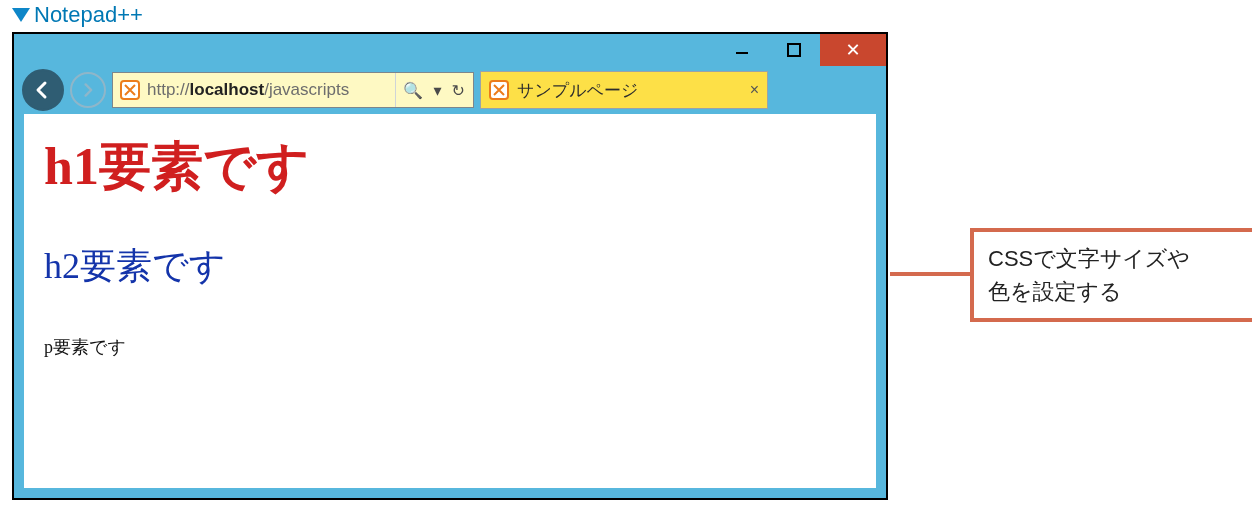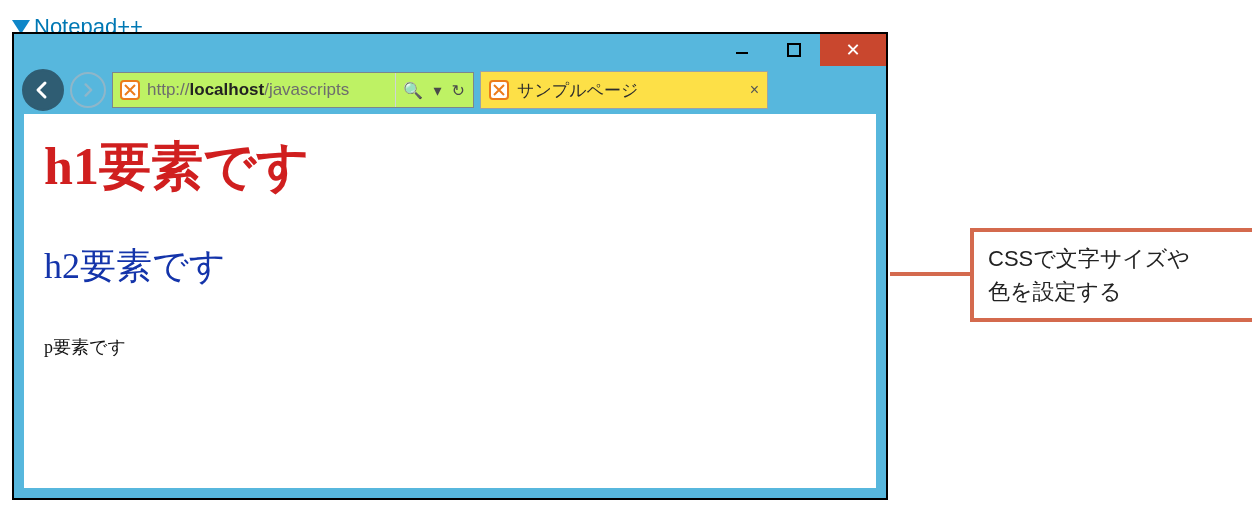--- a/index.html
+++ b/index.html
@@ -9,21 +9,21 @@
     height: 512px;
     background: #ffffff;
     font-family: "Meiryo", "Yu Gothic", sans-serif;
     position: relative;
   }
 
   
   .top-label {
     position: absolute;
     left: 12px;
-    top: 14px;
+    top: 2px;
     font-size: 22px;
     color: #0078b4;
     display: flex;
     align-items: center;
     gap: 4px;
   }
   .top-label .tri {
     width: 0; height: 0;
     border-left: 9px solid transparent;
     border-right: 9px solid transparent;
@@ -87,21 +87,21 @@
   .circle-btn.fwd {
     background: transparent;
     border: 2px solid #8fb6c9;
     color: #8fb6c9;
     width: 32px; height: 32px;
   }
 
   .urlbox {
     flex: 0 0 360px;
     height: 34px;
-    background: #bef264;
+    background: #fef9c3;
     border: 1px solid #7d868c;
     display: flex;
     align-items: center;
     font-size: 17px;
     color: #6d6d6d;
     overflow: hidden;
   }
   .urlbox .favicon {
     width: 34px;
     display:flex; align-items:center; justify-content:center;

